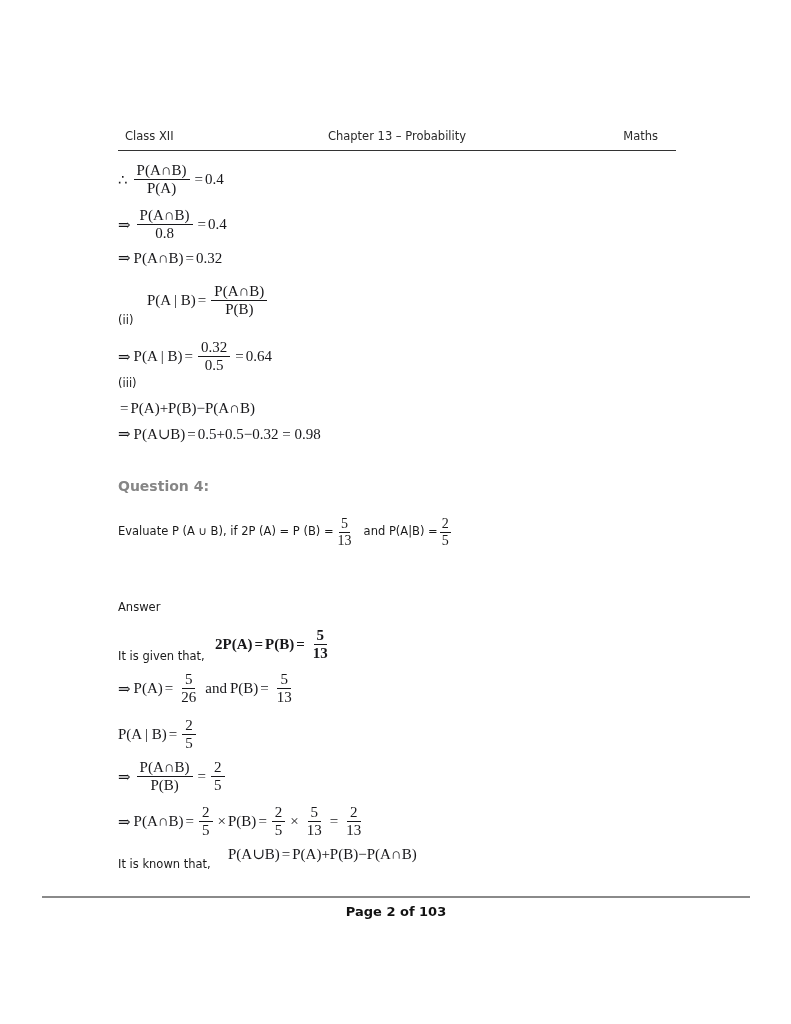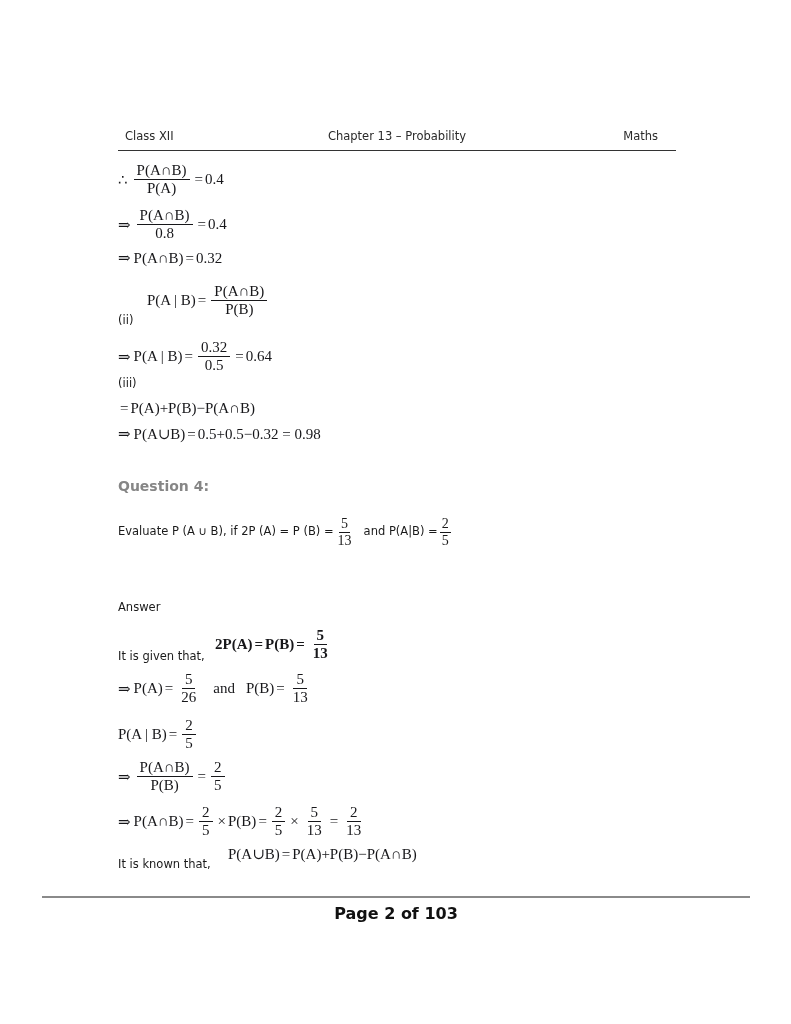--- a/index.html
+++ b/index.html
@@ -49,21 +49,21 @@
     width: 708px;
     height: 2px;
     background: #8a8a8a;
   }
   .footer-text {
     position: absolute;
     left: 42px;
     top: 904px;
     width: 708px;
     text-align: center;
-    font-size: 16px;
+    font-size: 13px;
     font-weight: bold;
     color: #111;
   }
 
   
   .txt {
     position: absolute;
     font-size: 11.5px;
     color: #1a1a1a;
     white-space: nowrap;
@@ -83,21 +83,21 @@
     font-size: 15px;
     color: #17171a;
     white-space: nowrap;
     display: flex;
     align-items: center;
   }
   .math .op { margin: 0 2px; }
   .math .lead { margin-right: 3px; }
   .math .txtin {
     font-family: "Liberation Serif", "DejaVu Serif", serif;
-    margin: 0 11px;
+    margin: 0 3px;
   }
 
   
   .frac {
     display: inline-flex;
     flex-direction: column;
     align-items: center;
     vertical-align: middle;
     margin: 0 3px;
     line-height: 1.02;

